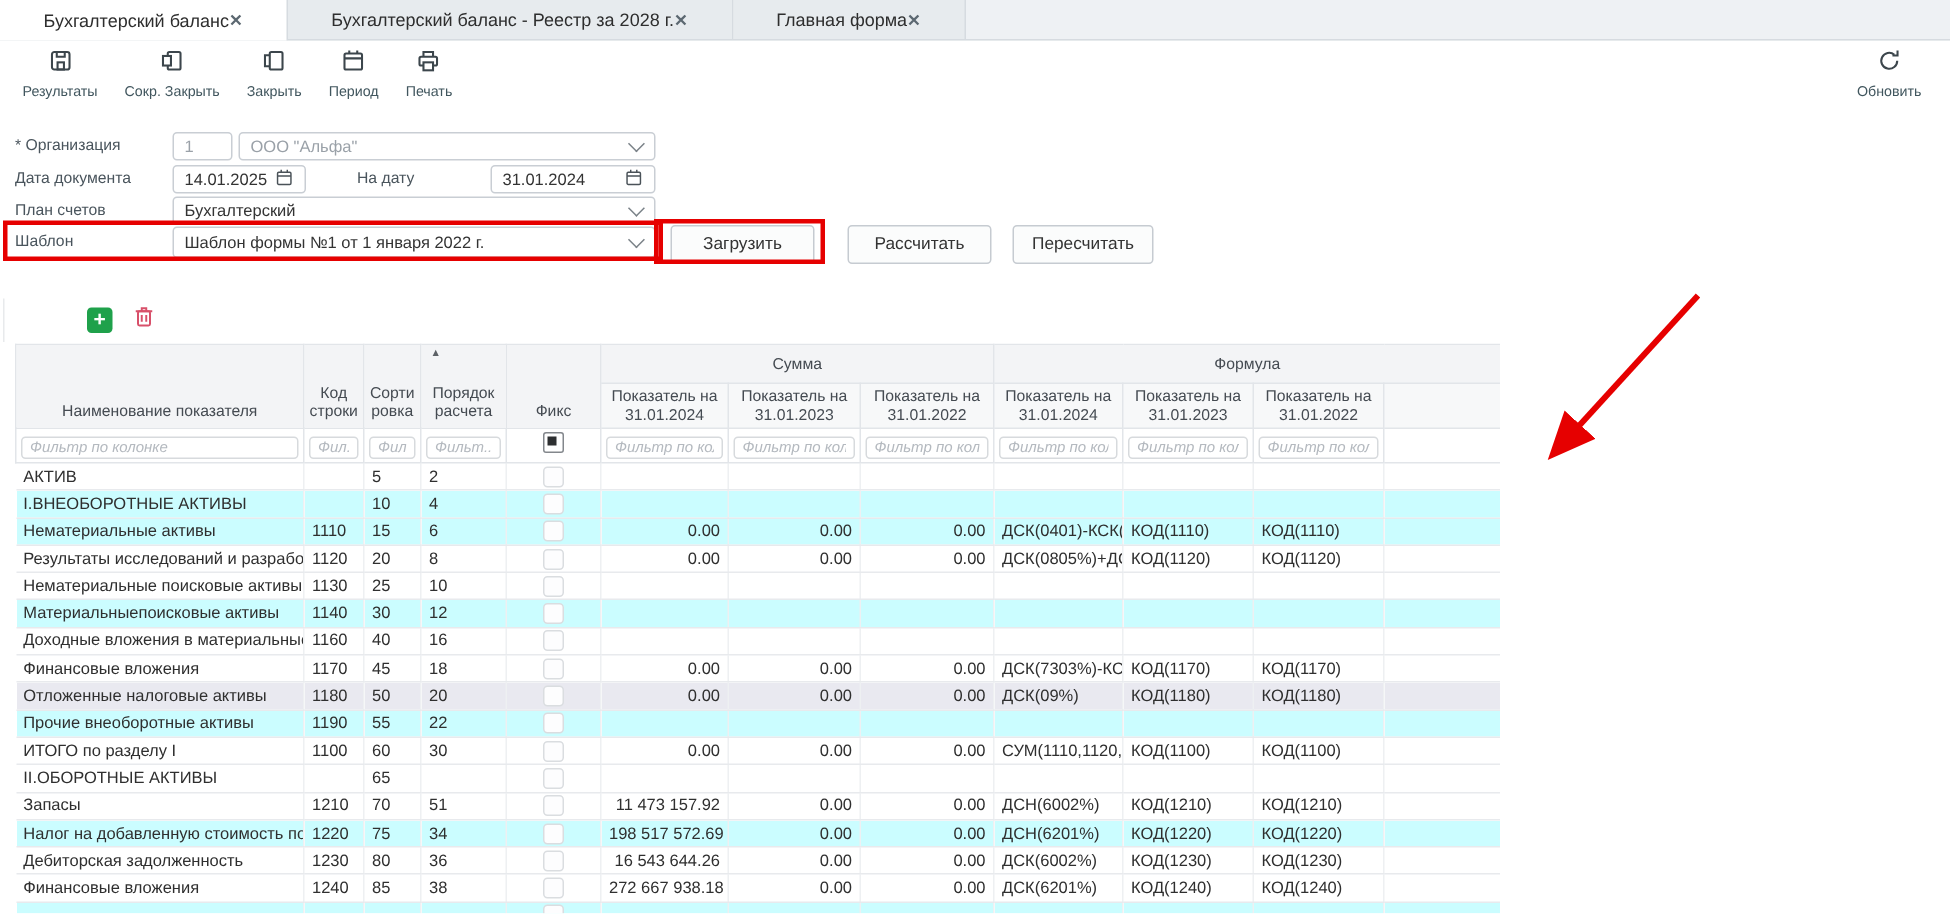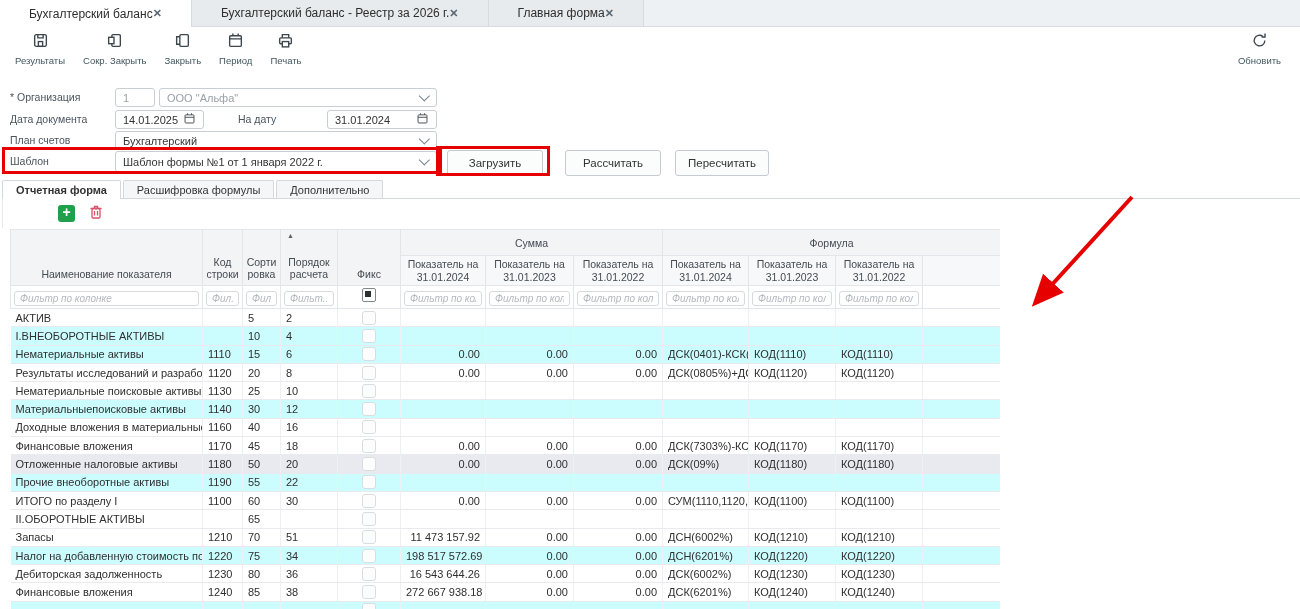--- a/index.html
+++ b/index.html
@@ -95,21 +95,21 @@
 <body>
 
 <div class="screen">
 
   <div class="tabbar">
     <div class="wtab active">
       <span>Бухгалтерский баланс</span>
       <span class="x">✕</span>
     </div>
     <div class="wtab">
-      <span>Бухгалтерский баланс - Реестр за 2026 г.</span>
+      <span>Бухгалтерский баланс - Реестр за 2028 г.</span>
       <span class="x">✕</span>
     </div>
     <div class="wtab">
       <span>Главная форма</span>
       <span class="x">✕</span>
     </div>
   </div>
 
   <div class="toolbar">
     <div class="tbtn">
@@ -196,25 +196,20 @@
     <div class="field" style="top:66px;left:115px;width:322px;height:21px">
       <span class="val">Шаблон формы №1 от 1 января 2022 г.</span>
       <span class="chev"></span>
     </div>
 
     <div class="fbtn" style="top:65px;left:447px;width:94px">Загрузить</div>
     <div class="fbtn" style="top:65px;left:565px;width:94px">Рассчитать</div>
     <div class="fbtn" style="top:65px;left:675px;width:92px">Пересчитать</div>
   </div>
 
-  <div class="grid-tabs">
-    <div class="gtab active">Отчетная форма</div>
-    <div class="gtab">Расшифровка формулы</div>
-    <div class="gtab">Дополнительно</div>
-  </div>
 
   <div class="grid-toolbar">
     <div class="addbtn">+</div>
     <div class="delbtn">
       <span><svg viewBox="0 0 16 16">
             <rect x="4" y="4.5" width="8" height="9.5" rx="1"></rect>
             <path d="M2.5 4.5 h11 M6.5 4.5 v-2 h3 v2 M6.5 7 v4.5 M9.5 7 v4.5"></path>
           </svg></span>
     </div>
   </div>

